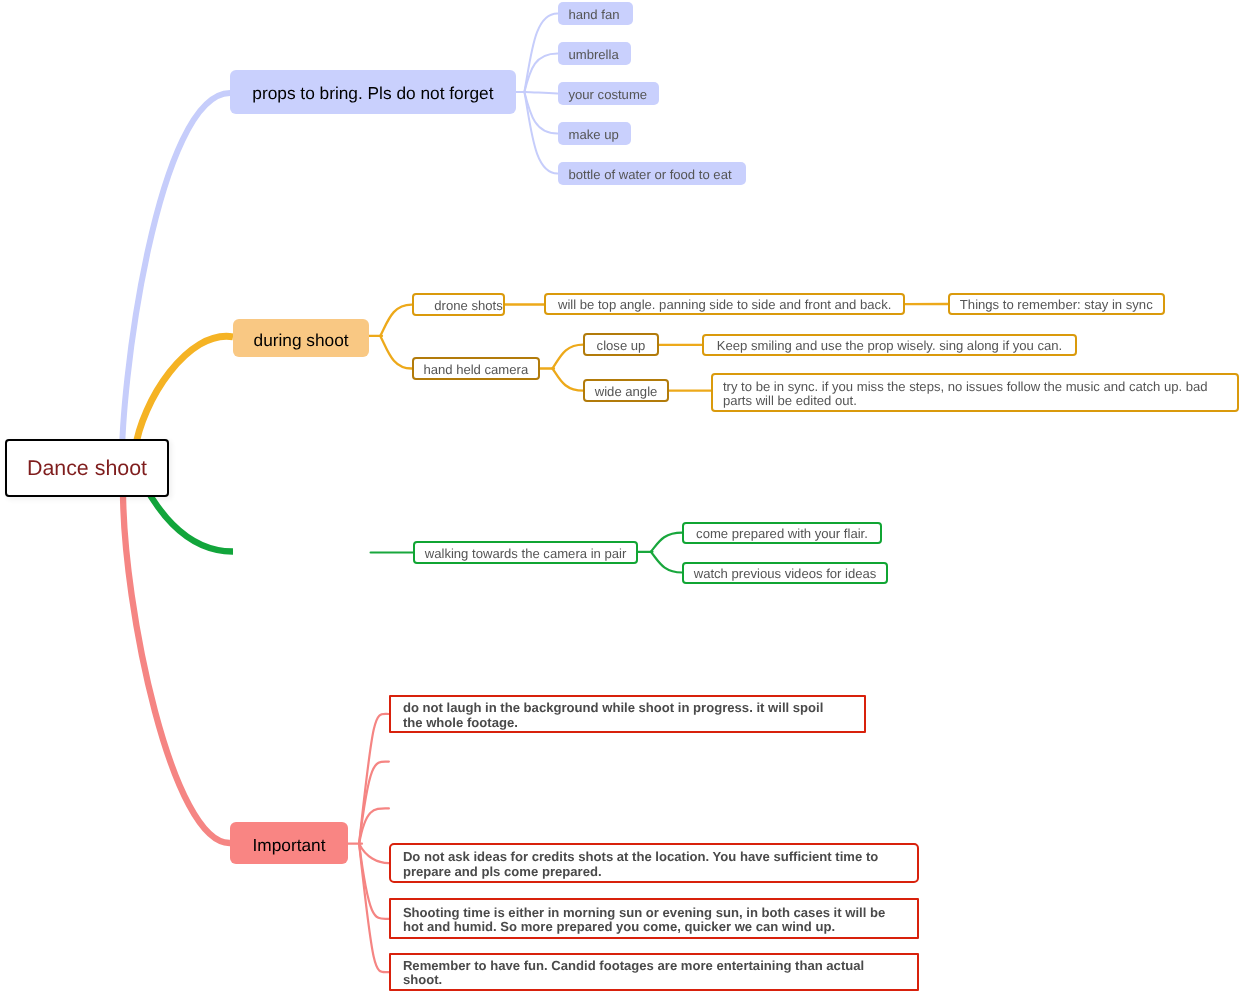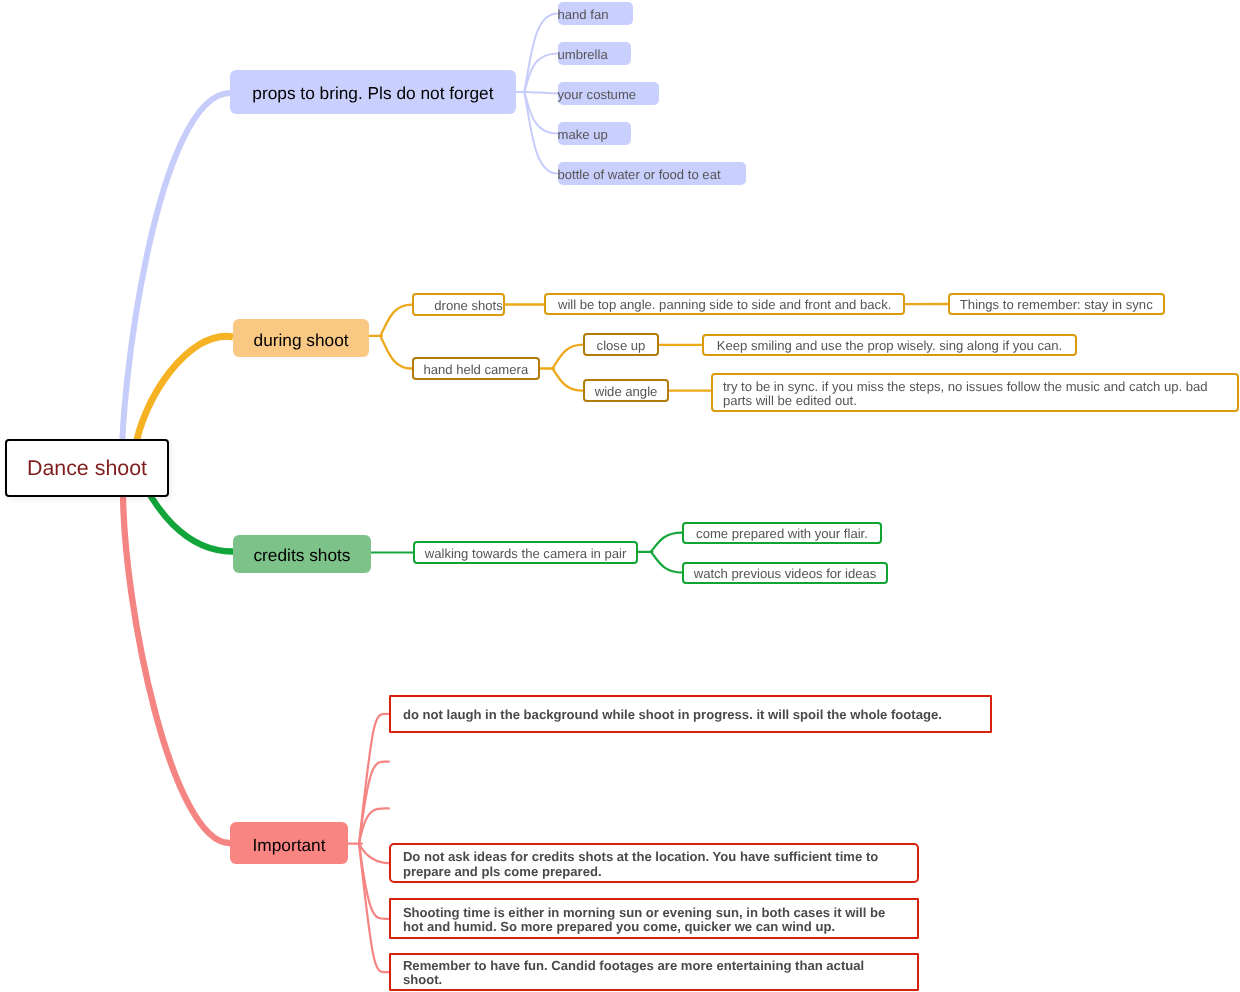--- a/index.html
+++ b/index.html
@@ -19,21 +19,21 @@
      background:#fff;border-radius:4px;justify-content:center;
      box-shadow:2px 2px 5px 1px rgba(0,0,0,0.055);}
   #root-node .txt{color:#7f1d1d;font-size:21.4px;line-height:26px;
      position:relative;top:0.5px;}
 
   
   .b1{justify-content:center;border-radius:6px;}
   .b1 .txt{color:#000000;font-size:17.3px;position:relative;top:2px;}
 
   
-  .blue-leaf{background:#C9D0FD;border-radius:5px;}
+  .blue-leaf{background:#C9D0FD;border-radius:5px;padding-left:11px;}
 
   
   .ol{background:#fff;border-radius:4px;}
   .wrap .txt{white-space:normal;}
   .bold .txt{font-weight:bold;color:#4a4a4a;}
 </style>
 </head>
 <body>
 
 <div id="map">
@@ -90,23 +90,20 @@
 </div>
 
 <div class="node b1" id="n-props" style="left:229.7px;top:69.7px;width:286.4px;height:44px;background:#C9D0FD;">
   <span class="txt">props to bring. Pls do not forget</span>
 </div>
 
 <div class="node b1" id="n-during" style="left:233.1px;top:319.1px;width:136px;height:37.8px;background:#F9C883;">
   <span class="txt">during shoot</span>
 </div>
 
-<div class="node b1" id="n-credits" style="left:233.3px;top:534.6px;width:137.3px;height:38.2px;background:#7DC389;">
-  <span class="txt">credits shots</span>
-</div>
 
 <div class="node b1" id="n-important" style="left:230.2px;top:822.2px;width:117.7px;height:41.5px;background:#F98583;">
   <span class="txt">Important</span>
 </div>
 
 <div class="node blue-leaf" style="left:557.5px;top:1.9px;width:75.5px;height:23.4px;">
   <span class="txt">hand fan</span>
 </div>
 <div class="node blue-leaf" style="left:557.5px;top:41.9px;width:73.4px;height:23.4px;">
   <span class="txt">umbrella</span>
@@ -149,21 +146,21 @@
 <div class="node ol" style="left:412.9px;top:541.2px;width:225.3px;height:22.6px;border:2.2px solid #10A533;justify-content:center;">
   <span class="txt">walking towards the camera in pair</span>
 </div>
 <div class="node ol" style="left:682.1px;top:521.7px;width:199.8px;height:21.9px;border:2.2px solid #10A533;justify-content:center;">
   <span class="txt">come prepared with your flair.</span>
 </div>
 <div class="node ol" style="left:682.1px;top:561.5px;width:205.9px;height:22.1px;border:2.2px solid #10A533;justify-content:center;">
   <span class="txt">watch previous videos for ideas</span>
 </div>
 
-<div class="node ol wrap bold" style="left:388.9px;top:695.2px;width:603px;height:37.7px;border:2.3px solid #D8210C;border-radius:1px;padding:0 18px 0 12px;">
+<div class="node ol wrap bold" style="left:388.9px;top:695.2px;width:477px;height:37.7px;border:2.3px solid #D8210C;border-radius:1px;padding:0 18px 0 12px;">
   <span class="txt">do not laugh in the background while shoot in progress. it will spoil the whole footage.</span>
 </div>
 <div class="node ol wrap bold" style="left:388.9px;top:842.9px;width:530.2px;height:40.3px;border:2.3px solid #D8210C;border-radius:5px;padding:0 18px 0 12px;">
   <span class="txt">Do not ask ideas for credits shots at the location. You have sufficient time to prepare and pls come prepared.</span>
 </div>
 <div class="node ol wrap bold" style="left:388.9px;top:898.4px;width:530.2px;height:40.7px;border:2.3px solid #D8210C;border-radius:1px;padding:0 18px 0 12px;">
   <span class="txt">Shooting time is either in morning sun or evening sun, in both cases it will be hot and humid. So more prepared you come, quicker we can wind up.</span>
 </div>
 <div class="node ol wrap bold" style="left:388.9px;top:952.9px;width:530.2px;height:38.2px;border:2.3px solid #D8210C;border-radius:1px;padding:0 18px 0 12px;">
   <span class="txt">Remember to have fun. Candid footages are more entertaining than actual shoot.</span>

